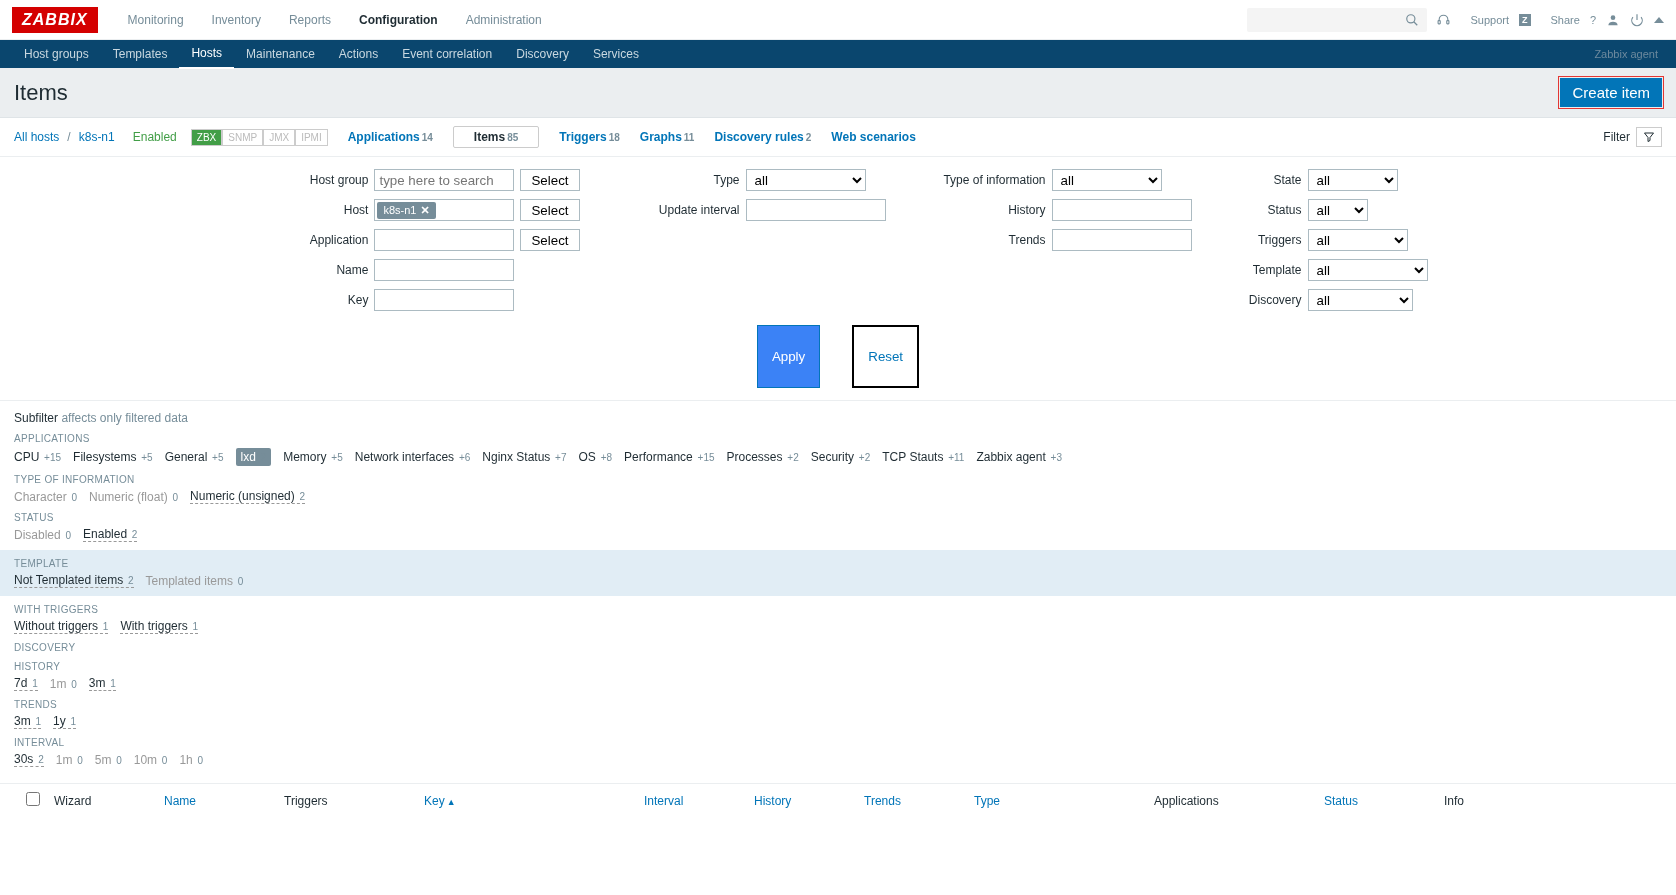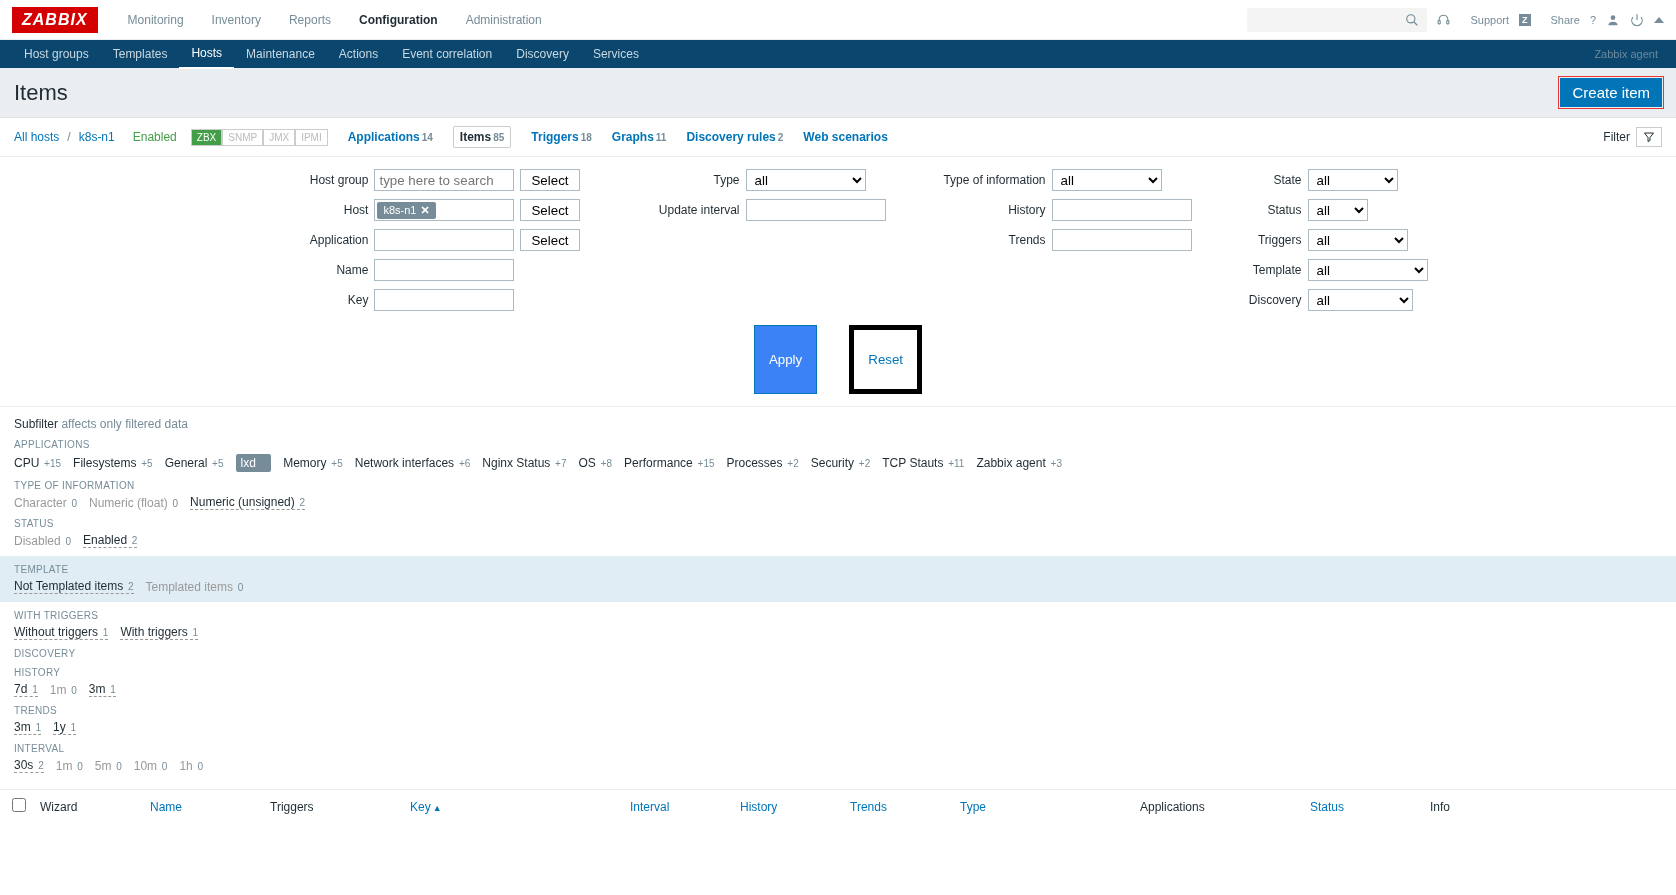--- a/index.html
+++ b/index.html
@@ -31,56 +31,56 @@
 .crumb-row { display: flex; align-items: center; padding: 8px 14px; border-bottom: 1px solid #ebeef0; background: #fff; flex-wrap: wrap; gap: 6px; }
 .crumb-link { color: #0275b8; cursor: pointer; }
 .crumb-sep { color: #768d99; margin: 0 2px; }
 .crumb-enabled { color: #429e47; }
 .badge-group { display: inline-flex; font-size: 10px; }
 .badge-group span { padding: 2px 5px; border: 1px solid #ccc; }
 .badge-zbx { background: #429e47; color: #fff; border-color: #429e47; }
 .badge-dim { color: #bbb; }
 .crumb-tab { color: #0275b8; cursor: pointer; margin-left: 14px; font-weight: bold; }
 .crumb-tab .cnt { color: #768d99; font-size: 10px; margin-left: 2px; }
-.crumb-tab.active { background: #fff; border: 1px solid #ccc; padding: 3px 6px; color: #1f2c33; border-radius: 2px; }
+.crumb-tab.active { background: #fff; border: 1px solid #ccc; padding: 3px 20px; color: #1f2c33; border-radius: 2px; }
 .crumb-right { margin-left: auto; display: flex; align-items: center; gap: 6px; }
 .filter-toggle { border: 1px solid #ccc; padding: 3px 6px; cursor: pointer; }
 
 
 .filter-panel { background: #fff; border-bottom: 1px solid #ebeef0; padding: 12px 0; }
 .filter-grid { display: flex; justify-content: center; gap: 40px; flex-wrap: wrap; }
 .filter-col { display: flex; flex-direction: column; gap: 8px; }
 .filter-row { display: flex; align-items: center; gap: 6px; }
 .filter-label { width: 120px; text-align: right; color: #1f2c33; }
 .filter-input { width: 140px; height: 22px; border: 1px solid #acbbc2; padding: 0 4px; background:#fff; }
 .filter-input.wide { width: 140px; }
 .filter-select-btn { height: 22px; border: 1px solid #acbbc2; background: #fff; padding: 0 10px; cursor: pointer; }
 .host-token { background: #768d99; color: #fff; font-size: 11px; padding: 2px 6px; border-radius: 2px; display: inline-flex; align-items: center; gap: 4px; }
 .host-token .x { font-weight: bold; cursor: pointer; }
 select.filter-input { width: 120px; }
 .filter-actions { display: flex; justify-content: center; gap: 8px; margin-top: 14px; }
 .btn-primary { background: #3b82f6; color: #fff; border: 1px solid #0275b8; padding: 12px 14px; cursor: pointer; }
-.btn-secondary { background: #fff; color: #0275b8; border: 5px solid #000000; padding: 22px 14px; cursor: pointer; margin-left: 24px; }
+.btn-secondary { background: #fff; color: #0275b8; border: 2px solid #000000; padding: 22px 14px; cursor: pointer; margin-left: 24px; }
 
 
 .subfilter { padding: 10px 14px; background: #fff; }
 .subfilter-title { color: #1f2c33; }
 .subfilter-title .dim { color: #768d99; }
 .sf-section { margin-top: 8px; }
 .sf-head { color: #768d99; font-size: 10px; letter-spacing: 0.3px; margin-bottom: 4px; }
 .sf-items { display: flex; flex-wrap: wrap; gap: 12px; align-items: center; }
 .sf-item { color: #1f2c33; cursor: pointer; }
 .sf-item .cnt { color: #768d99; font-size: 10px; margin-left: 2px; }
 .sf-item.sel { background: #768d99; color: #fff; padding: 2px 5px; border-radius: 2px; }
 .sf-item.dim { color: #999; }
 .sf-item.under { border-bottom: 1px dashed #999; }
 .sf-section.hl { background: #e1edf5; margin-left: -14px; margin-right: -14px; padding: 8px 14px; }
 
 
-.table-header { display: flex; align-items: center; padding: 8px 12px; border-top: 1px solid #ebeef0; background: #fff; margin-top: 6px; }
+.table-header { display: flex; align-items: center; padding: 8px 26px; border-top: 1px solid #ebeef0; background: #fff; margin-top: 6px; }
 .th { color: #1f2c33; cursor: pointer; }
 .th.link { color: #0275b8; }
 .th-check { width: 28px; }
 .th-wizard { width: 110px; }
 .th-name { width: 120px; }
 .th-triggers { width: 140px; }
 .th-key { width: 220px; }
 .th-interval { width: 110px; }
 .th-history { width: 110px; }
 .th-trends { width: 110px; }

